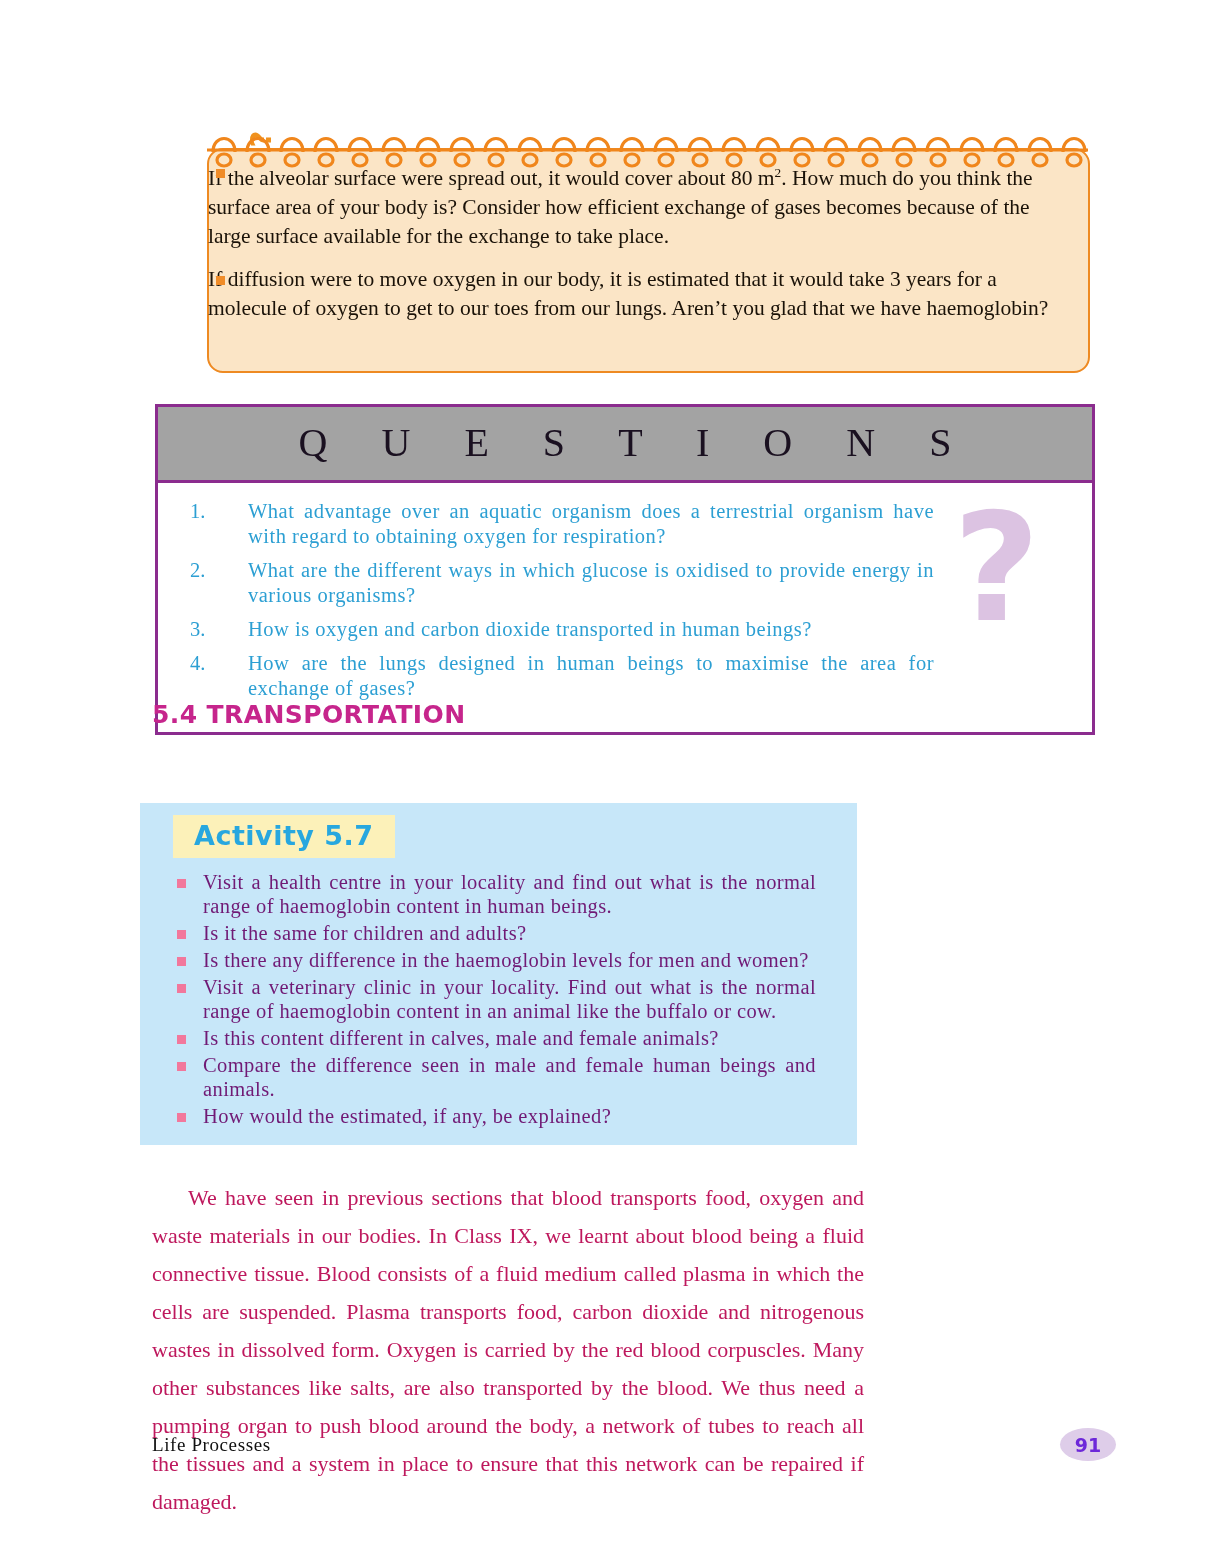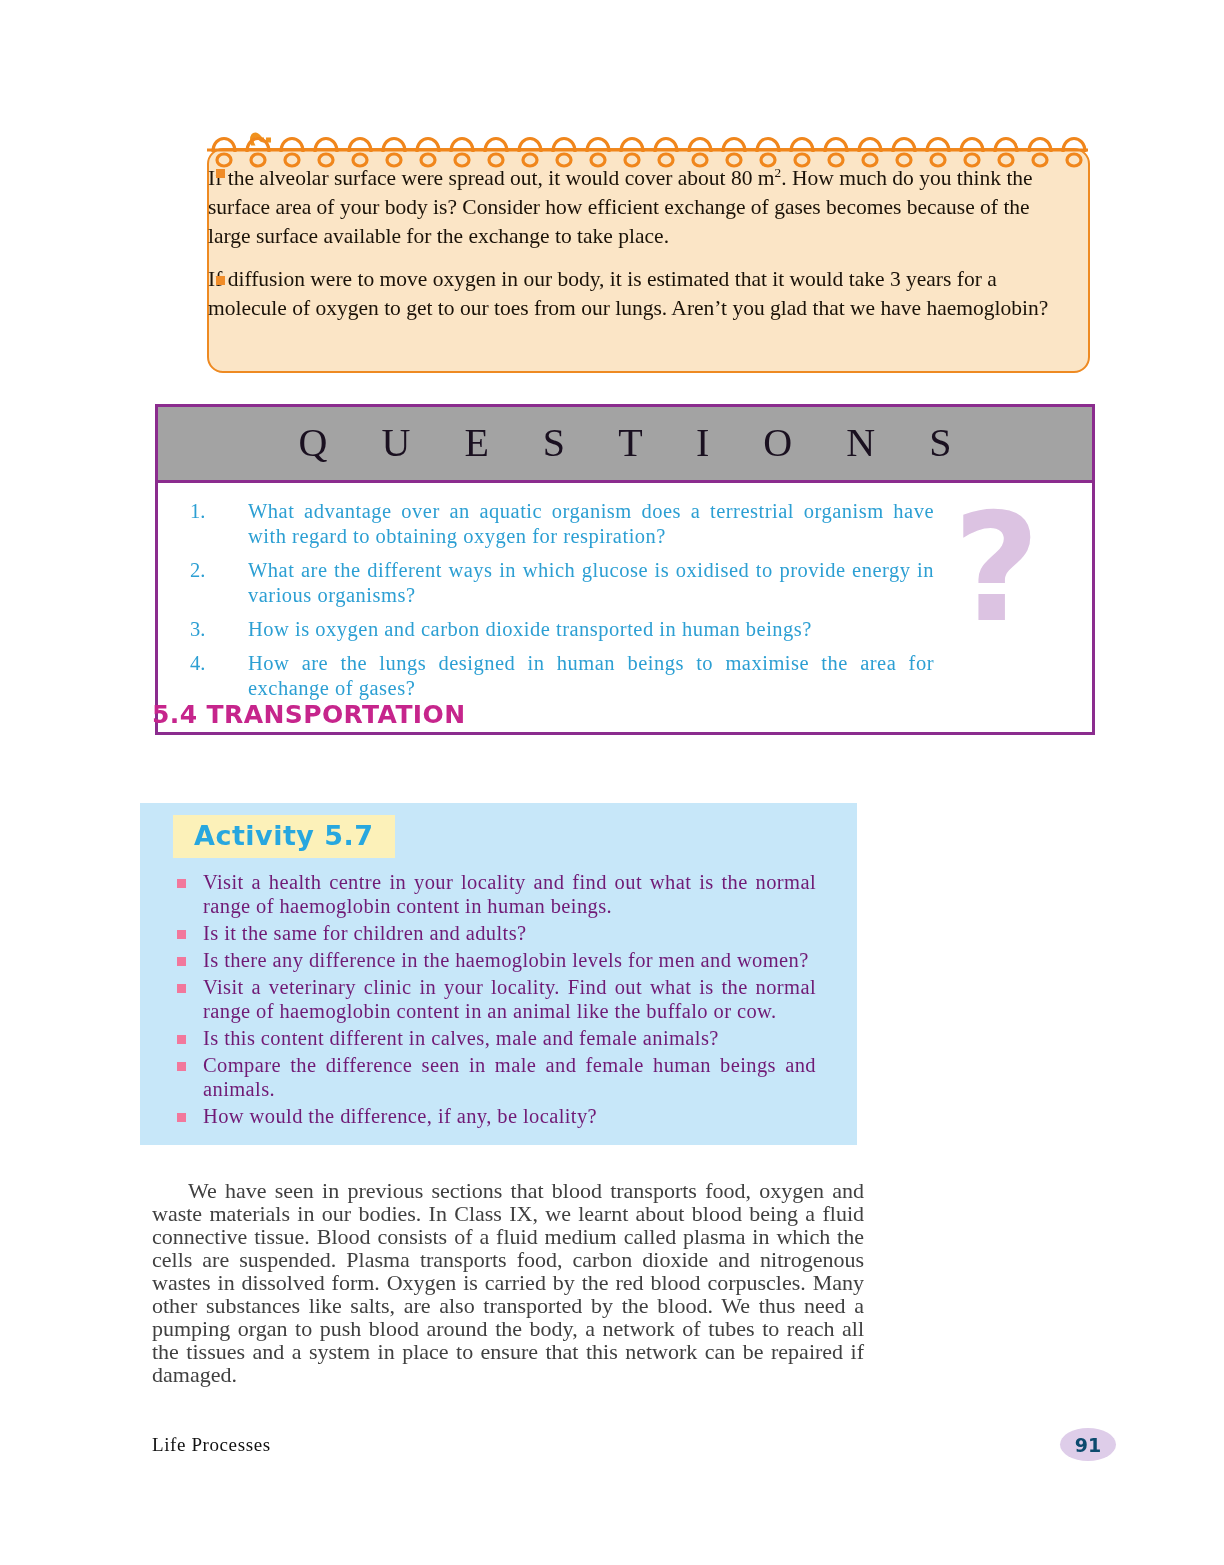--- a/index.html
+++ b/index.html
@@ -226,22 +226,22 @@
   }
 
   
   .body-para {
     position: absolute;
     left: 152px;
     top: 1157px;
     width: 712px;
     font-family: "Liberation Serif", serif;
     font-size: 22px;
-    line-height: 23px;
-    color: #404040;
+    line-height: 38px;
+    color: #be185d;
     text-align: justify;
     text-indent: 36px;
   }
 
   
   .footer-title {
     position: absolute;
     left: 152px;
     top: 1434px;
     font-family: "Liberation Serif", serif;
@@ -256,21 +256,21 @@
     width: 56px;
     height: 33px;
     border-radius: 50%;
     background: #DECDE9;
     display: flex;
     align-items: center;
     justify-content: center;
     font-family: "DejaVu Sans", sans-serif;
     font-weight: bold;
     font-size: 19px;
-    color: #0c4a6e;
+    color: #6d28d9;
   }
   .year-mark {
     position: absolute;
     left: 0;
     right: 0;
     top: 1490px;
     text-align: center;
     font-family: "Liberation Serif", serif;
     font-size: 17px;
     letter-spacing: 0.3px;
@@ -383,21 +383,21 @@
 
   <div class="act-box">
     <div class="act-badge">Activity  5.7</div>
     <ul class="act-list">
       <li>Visit a health centre in your locality and find out what is the normal range of haemoglobin content in human beings.</li>
       <li>Is it the same for children and adults?</li>
       <li>Is there any difference in the haemoglobin levels for men and women?</li>
       <li>Visit a veterinary clinic in your locality. Find out what is the normal range of haemoglobin content in an animal like the buffalo or cow.</li>
       <li>Is this content different in calves, male and female animals?</li>
       <li>Compare the difference seen in male and female human beings and animals.</li>
-      <li>How would the difference, if any, be locality?</li>
+      <li>How would the estimated, if any, be explained?</li>
     </ul>
   </div>
 
   <p class="body-para">We have seen in previous sections that blood transports food, oxygen and waste materials in our bodies. In Class IX, we learnt about blood being a fluid connective tissue. Blood consists of a fluid medium called plasma in which the cells are suspended. Plasma transports food, carbon dioxide and nitrogenous wastes in dissolved form. Oxygen is carried by the red blood corpuscles. Many other substances like salts, are also transported by the blood. We thus need a pumping organ to push blood around the body, a network of tubes to reach all the tissues and a system in place to ensure that this network can be repaired if damaged.</p>
 
   <div class="footer-title">Life  Processes</div>
   <div class="page-badge">91</div>
 
 </div>
 

